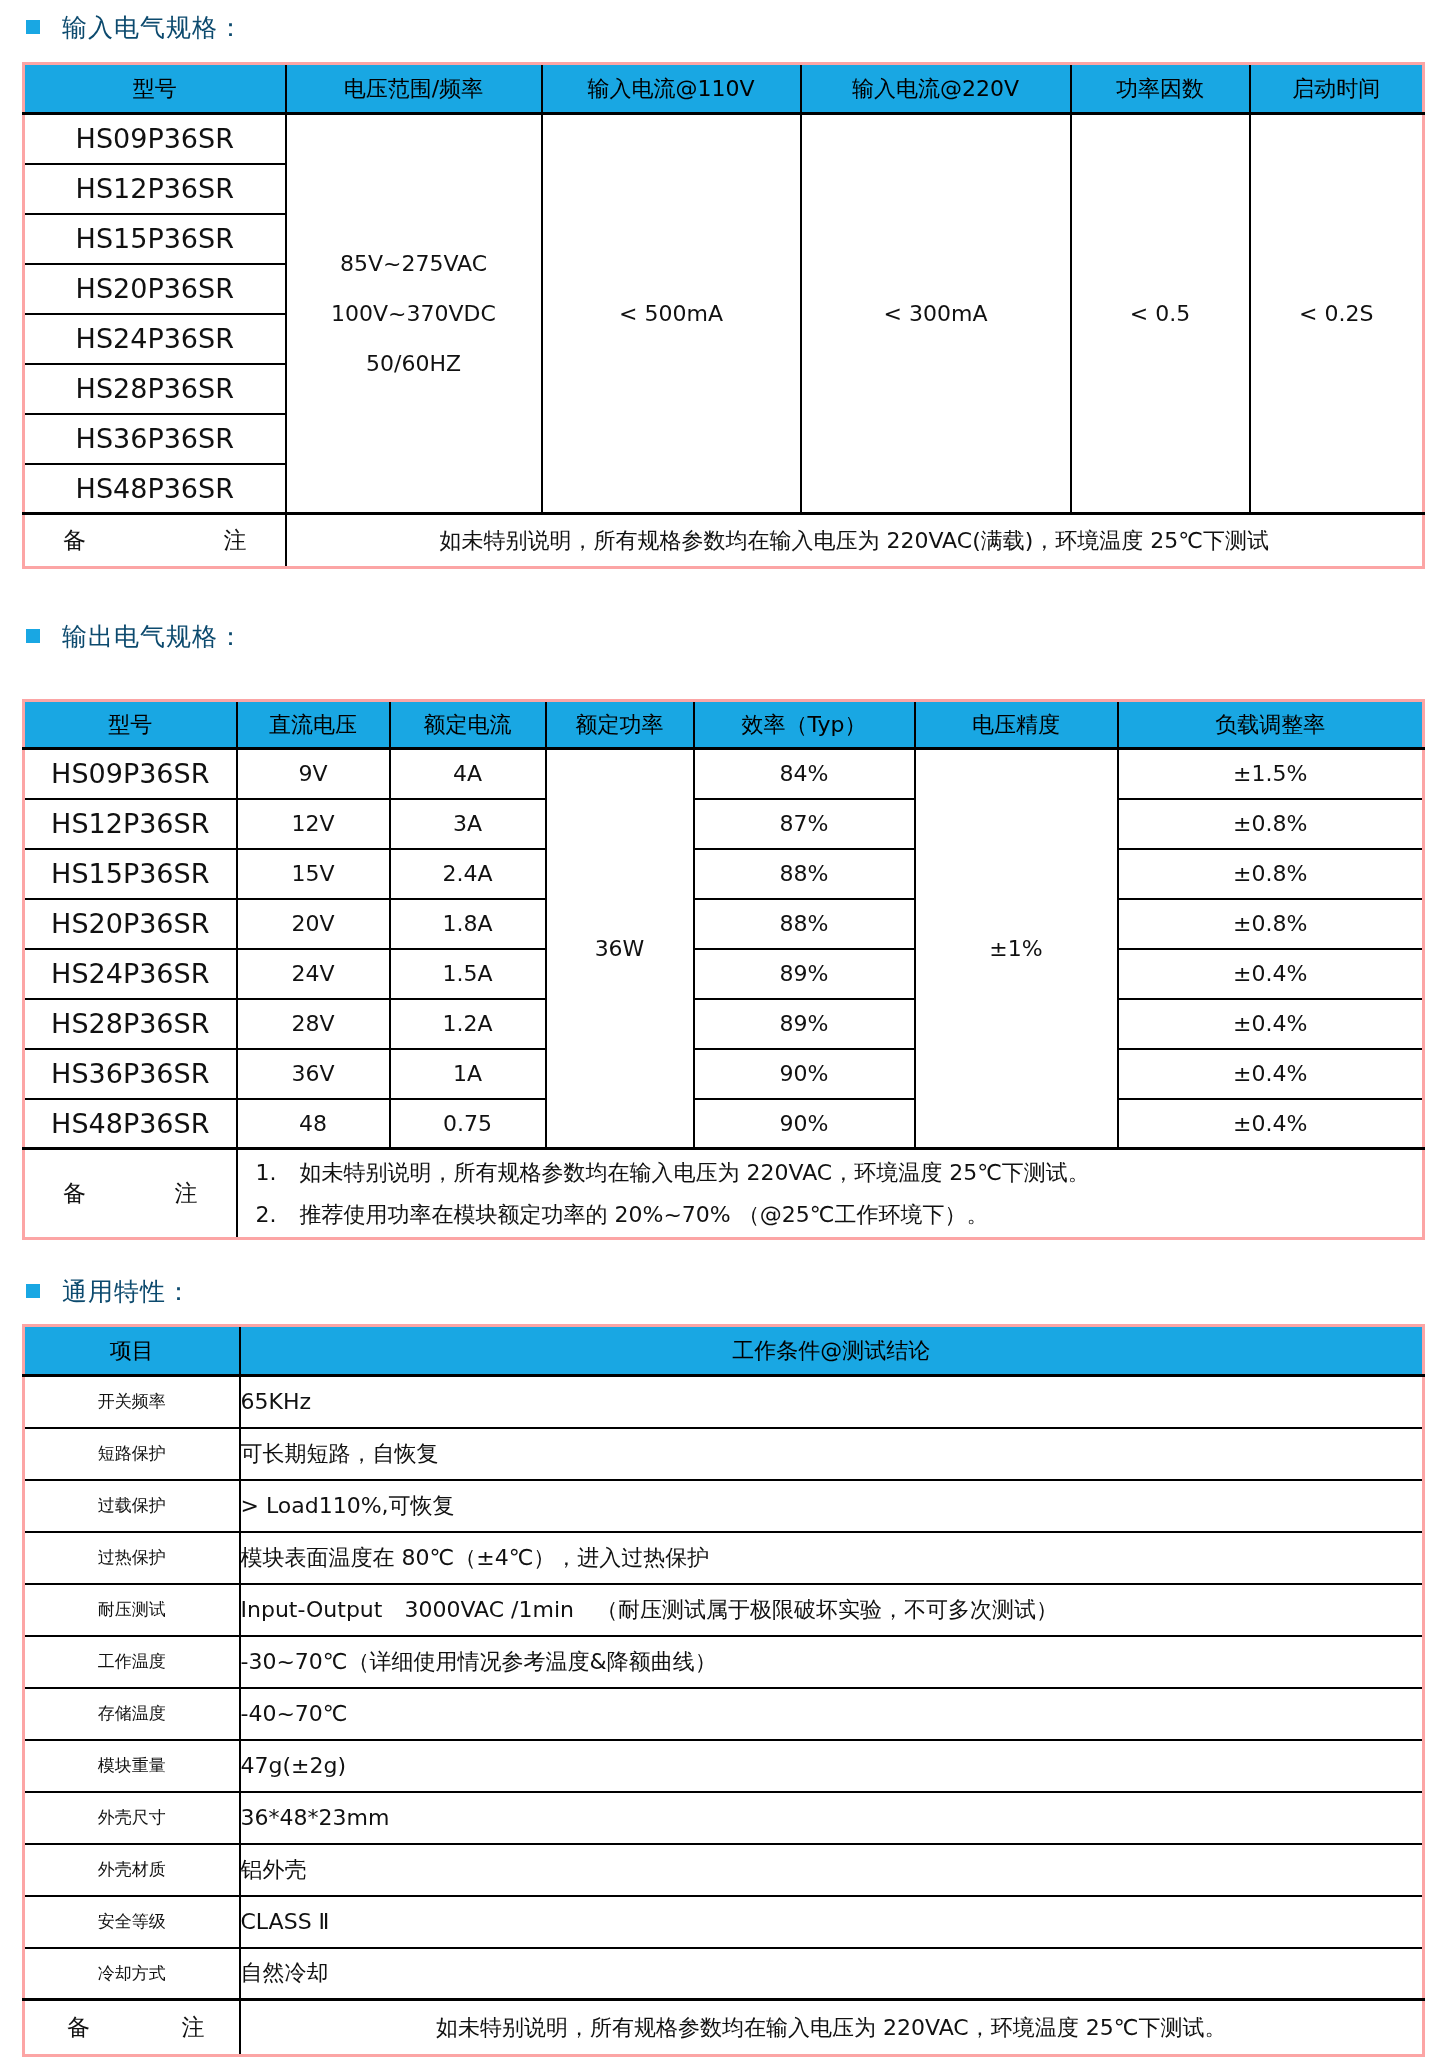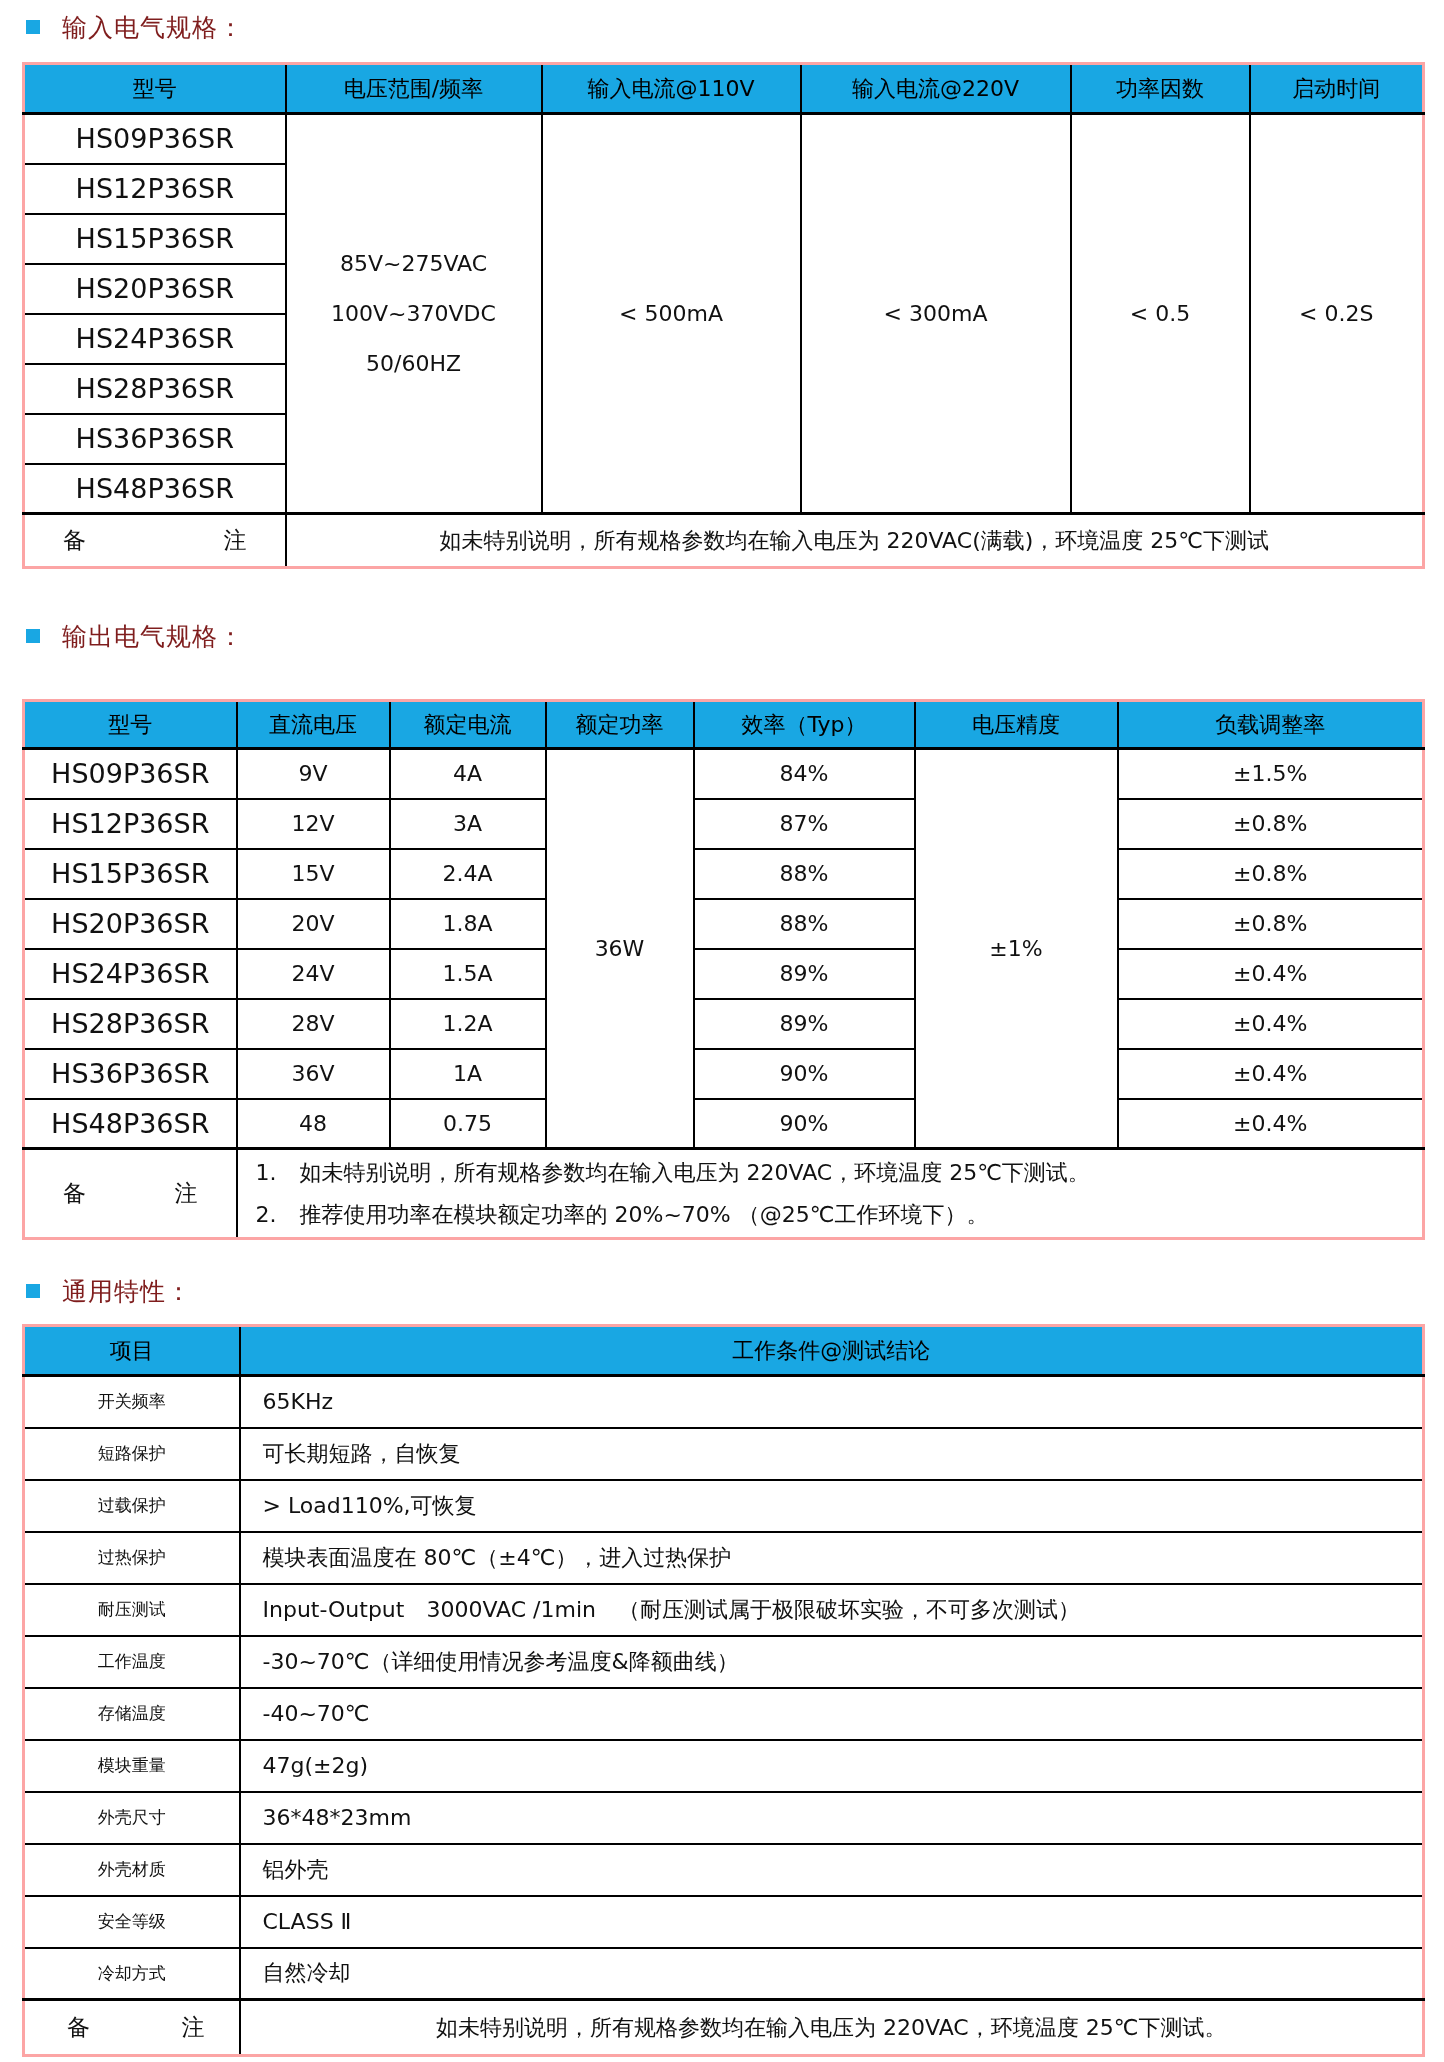--- a/index.html
+++ b/index.html
@@ -22,21 +22,21 @@
     height: 34px;
     margin: 0 0 18px 4px;
   }
   .section-title .bullet {
     width: 14px;
     height: 14px;
     background: #19a7e3;
     flex: 0 0 auto;
   }
   .section-title .title-text {
-    color: #7f1d1d;
+    color: #0c4a6e;
     font-size: 25px;
     letter-spacing: 1px;
   }
   .st2 { margin-top: 50px; margin-bottom: 46px; }
   .st3 { margin-top: 34px; margin-bottom: 16px; }
 
   
   table.spec-table {
     width: 1400px;
     border-collapse: collapse;
@@ -75,21 +75,20 @@
   .t2 tbody tr { height: 50px; }
   .t2 tr.note-row { height: 90px; }
 
   
   .t3 thead tr { height: 50px; }
   .t3 tbody tr { height: 52px; }
   .t3 tr.note-row { height: 56px; }
   .t3 td.item-cell { font-size: 17px; }
   .t3 td.value-cell {
     text-align: left;
-    padding-left: 22px;
   }
 
   
   tr.note-row td { border-top: 3px solid #000; }
   .note-label-flex {
     display: flex;
     justify-content: space-between;
     padding: 0 38px;
     font-size: 23px;
   }

